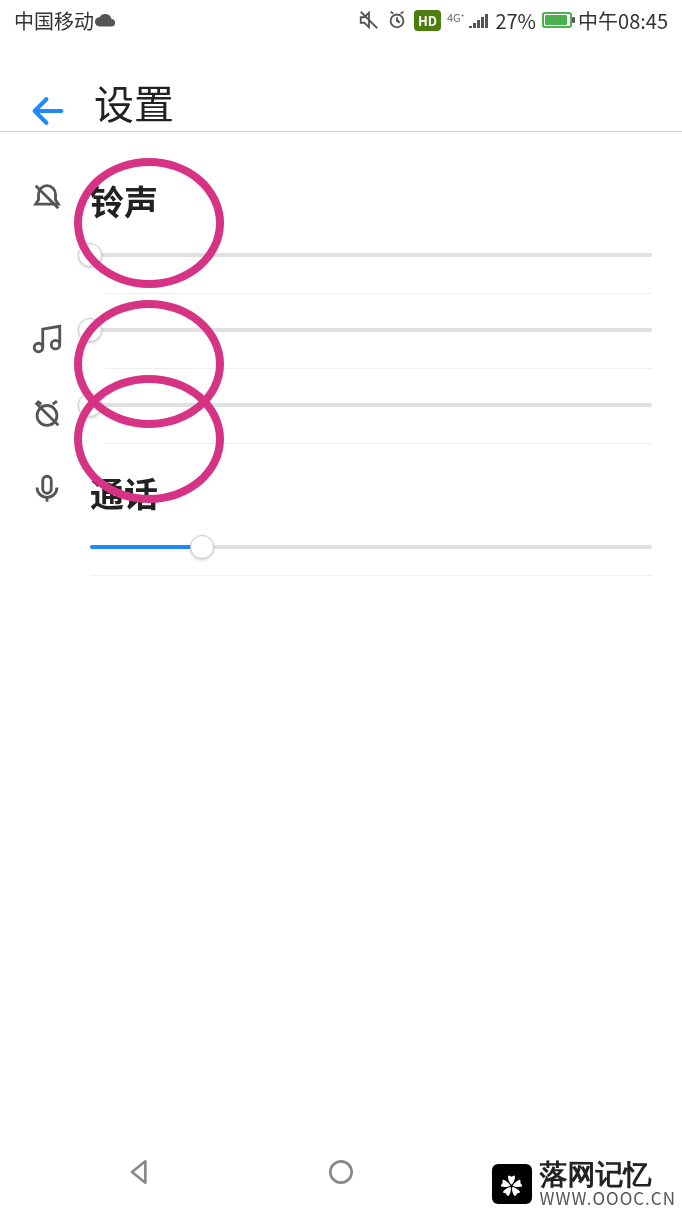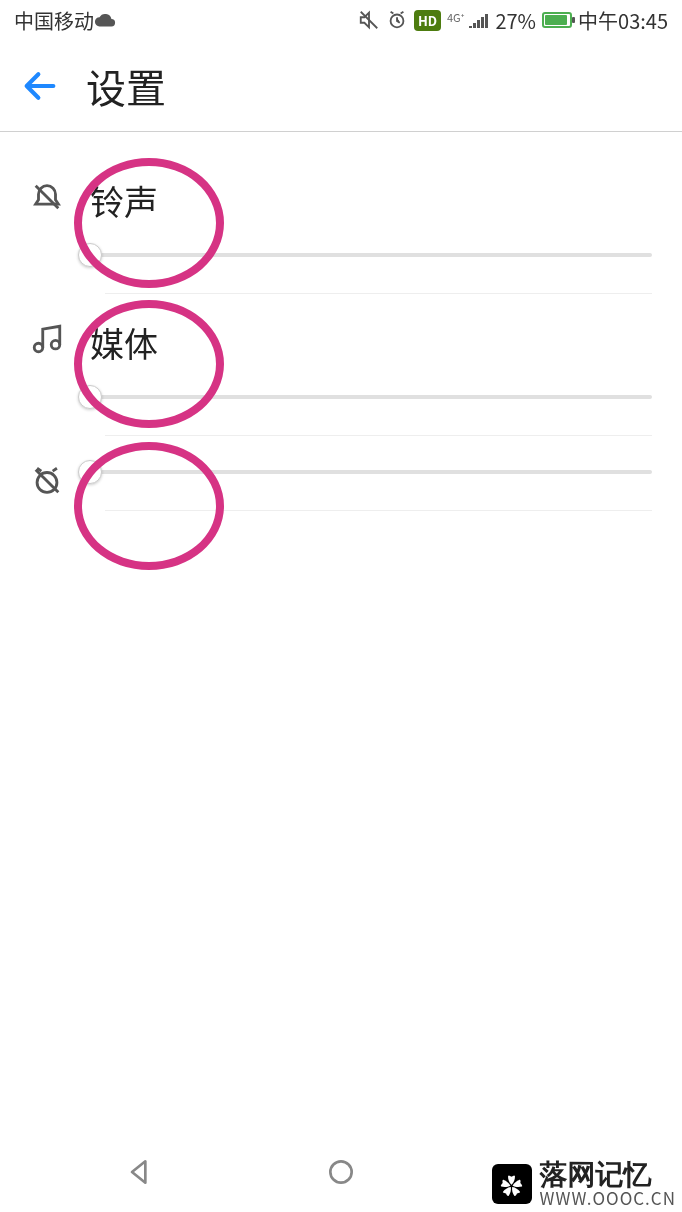--- a/index.html
+++ b/index.html
@@ -6,25 +6,25 @@
   html, body { width: 682px; height: 1212px; font-family: -apple-system, "Noto Sans CJK SC", sans-serif; background: #fff; color: #000; }
   .status-bar { height: 40px; display: flex; align-items: center; padding: 0 14px; font-size: 20px; color: #333; }
   .status-left { display: flex; align-items: center; gap: 0; }
   .status-right { margin-left: auto; display: flex; align-items: center; gap: 6px; }
   .status-icon { width: 22px; height: 22px; display: inline-flex; align-items: center; justify-content: center; }
   .hd-badge { background: #4d7c0f; color: #fff; font-size: 13px; font-weight: bold; border-radius: 4px; padding: 1px 4px; }
   .sig-txt { font-size: 11px; line-height: 10px; color: #666; }
   .battery { width: 30px; height: 16px; border: 2px solid #4caf50; border-radius: 3px; position: relative; display: inline-block; }
   .battery::after { content: ""; position: absolute; right: -5px; top: 3px; width: 3px; height: 6px; background: #555; border-radius: 1px; }
   .battery-fill { position: absolute; left: 1px; top: 1px; bottom: 1px; width: 85%; background: #4caf50; border-radius: 1px; }
-  .header { height: 92px; display: flex; align-items: center; padding: 0 20px 0 20px; border-bottom: 1px solid #d0d0d0; }
+  .header { height: 92px; display: flex; align-items: flex-end; padding: 0 20px 0 28px; border-bottom: 1px solid #d0d0d0; }
   .back-arrow { color: #1e88ff; width: 40px; height: 40px; }
   .header-title { font-size: 40px; margin-left: 26px; color: #222; }
   .content { padding: 20px 30px 0 30px; position: relative; }
-  .row { display: flex; align-items: flex-start; margin-top: 24px; margin-bottom: 10px; position: relative; }
+  .row { display: flex; align-items: flex-start; margin-top: 24px; margin-bottom: 10px; position: relative; font-weight: bold; }
   .row .icon-col { width: 60px; display: flex; justify-content: flex-start; padding-top: 4px; }
   .row .body-col { flex: 1; }
   .row-label { font-size: 34px; color: #222; margin-bottom: 18px; }
   .slider { position: relative; height: 24px; margin-bottom: 16px; }
   .track { position: absolute; left: 0; right: 0; top: 10px; height: 4px; background: #e0e0e0; border-radius: 2px; }
   .track-fill { position: absolute; left: 0; top: 10px; height: 4px; background: #1e88ff; border-radius: 2px; }
   .thumb { position: absolute; top: 0; width: 24px; height: 24px; background: #fff; border: 1px solid #ccc; border-radius: 50%; box-shadow: 0 1px 3px rgba(0,0,0,0.2); transform: translateX(-12px); }
   .divider { height: 1px; background: #eee; margin-left: 0; margin-top: 12px; }
   .row-divider { height: 1px; background: #eee; margin: 0 0 0 75px; }
   .annot { position: absolute; border: 8px solid #d63384; border-radius: 50%; pointer-events: none; z-index: 5; }
@@ -66,21 +66,21 @@
     <span style="display:flex;align-items:flex-start;gap:5px">
       <span class="sig-txt">4G⁺</span>
       <svg width="20" height="16" viewBox="0 0 20 16">
           <path fill="#555" d="M0 14h3v2H0zM4 11h3v5H4zM8 8h3v8H8zM12 5h3v11h-3zM16 2h3v14h-3z"></path>
         </svg>
     </span>
     <span>27%</span>
     <span class="battery">
         <span class="battery-fill"></span>
       </span>
-    <span>中午03:45</span>
+    <span>中午08:45</span>
   </div>
 </div>
 
 <div class="header">
   <span class="back-arrow">
     <svg viewBox="0 0 24 24" width="40" height="40">
         <path fill="none" stroke="#1e88ff" stroke-width="2.5" stroke-linecap="round" stroke-linejoin="round" d="M20 12H4m0 0l7-7m-7 7l7 7"></path>
       </svg>
   </span>
   <span class="header-title">设置</span>
@@ -113,21 +113,20 @@
     <div class="icon-col">
       <span>
         <svg viewBox="0 0 24 24" width="34" height="34">
             <path fill="none" stroke="#555" stroke-width="2" d="M9 18V5l12-2v13"></path>
             <circle cx="6" cy="18" r="3" fill="none" stroke="#555" stroke-width="2"></circle>
             <circle cx="18" cy="16" r="3" fill="none" stroke="#555" stroke-width="2"></circle>
           </svg>
       </span>
     </div>
     <div class="body-col">
-      <div class="row-label">媒体</div>
       <div class="slider">
         <div class="track"></div>
         <div class="thumb" style="left:0%"></div>
       </div>
     </div>
   </div>
   <div class="row-divider"></div>
 
   <div class="row">
     <div class="annot" style="left:44px; top:-18px; width:150px; height:128px;"></div>
@@ -142,20 +141,39 @@
     </div>
     <div class="body-col">
       <div class="slider">
         <div class="track"></div>
         <div class="thumb" style="left:0%"></div>
       </div>
     </div>
   </div>
   <div class="row-divider"></div>
 
+  <div class="row">
+    <div class="icon-col">
+      <span>
+        <svg viewBox="0 0 24 24" width="34" height="34">
+            <rect x="9" y="3" width="6" height="12" rx="3" fill="none" stroke="#555" stroke-width="2"></rect>
+            <path fill="none" stroke="#555" stroke-width="2" d="M5 11a7 7 0 0014 0M12 18v3"></path>
+          </svg>
+      </span>
+    </div>
+    <div class="body-col">
+      <div class="row-label">通话</div>
+      <div class="slider">
+        <div class="track"></div>
+        <div class="track-fill" style="width:20%"></div>
+        <div class="thumb" style="left:20%"></div>
+      </div>
+      <div class="divider"></div>
+    </div>
+  </div>
 
 </div>
 
 <div class="navbar">
   <span class="nav-btn">
     <svg viewBox="0 0 24 24" width="32" height="32">
         <path fill="none" stroke="#888" stroke-width="2" stroke-linejoin="round" d="M16 4v16L6 12z"></path>
       </svg>
   </span>
   <span class="nav-btn">

